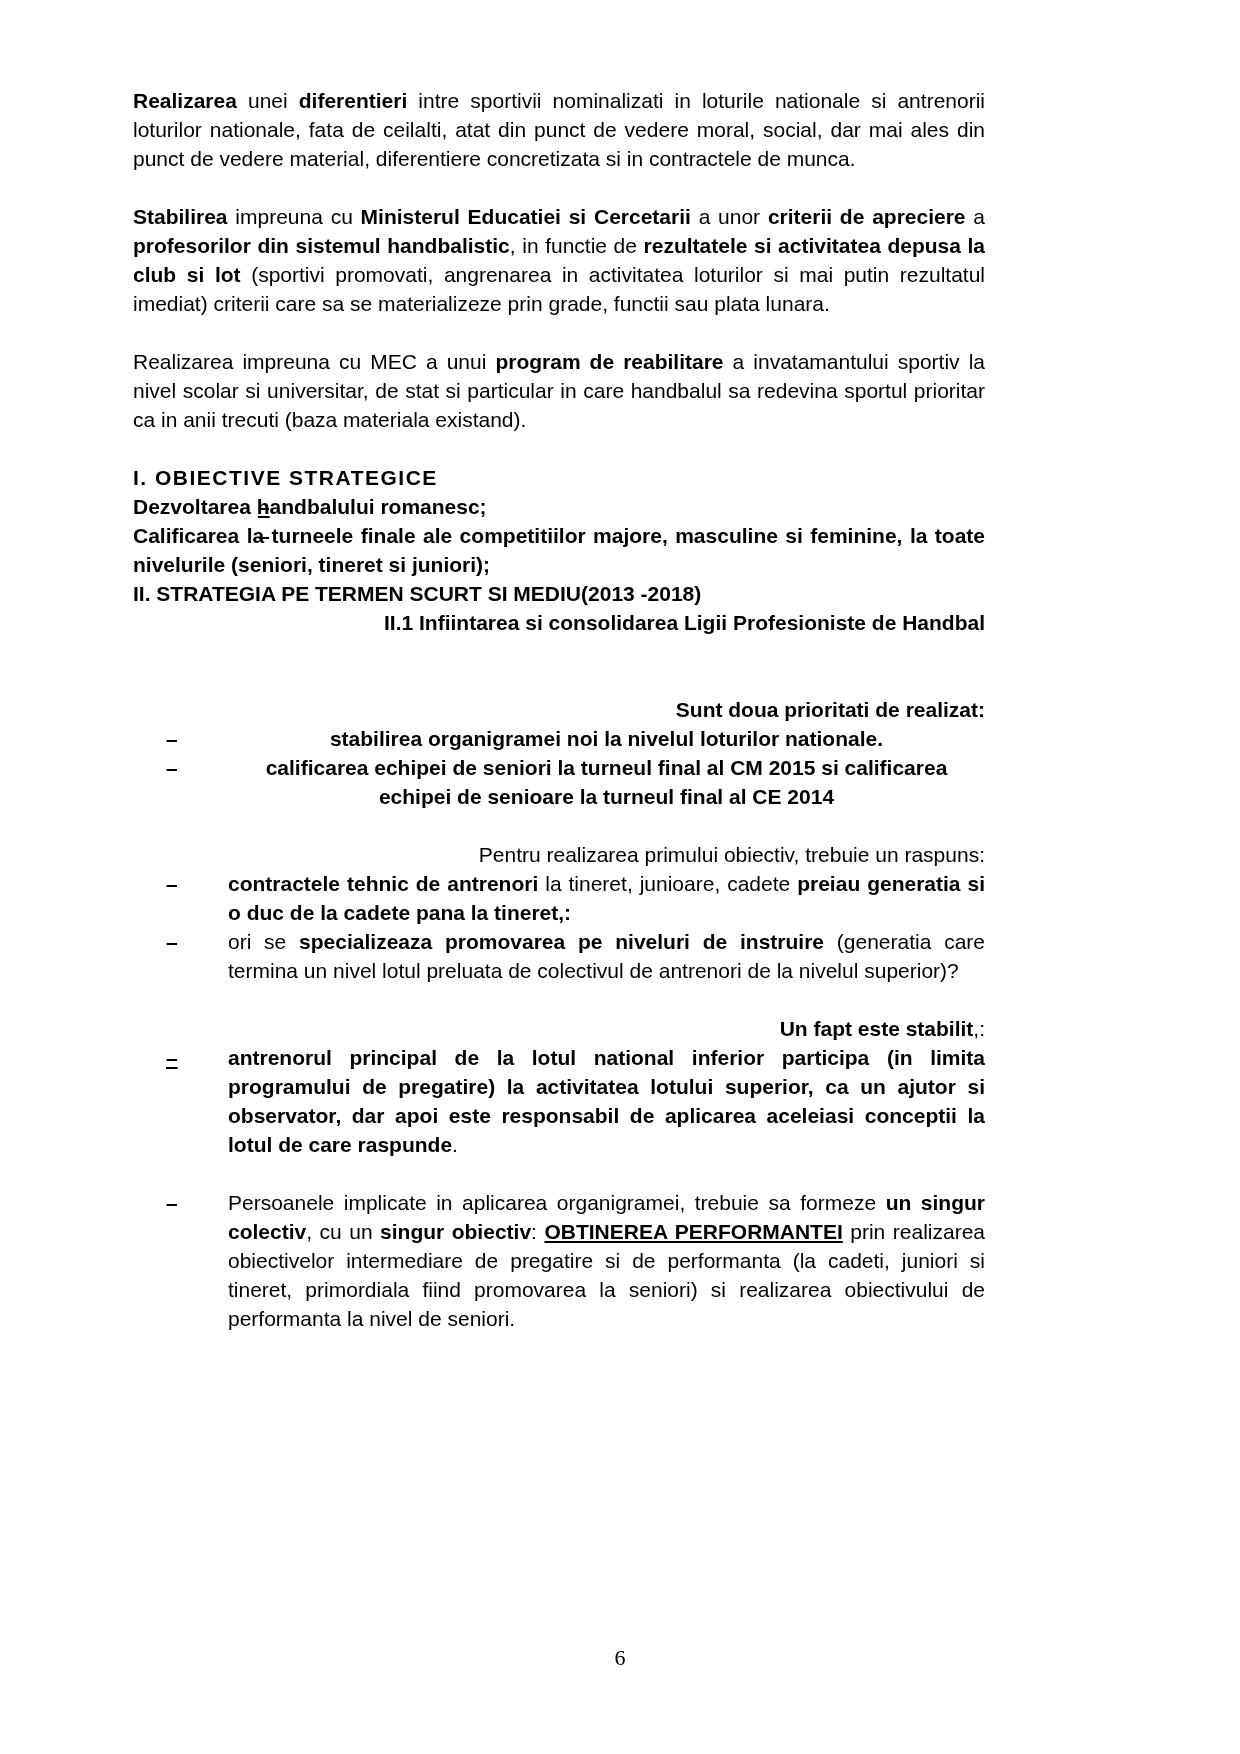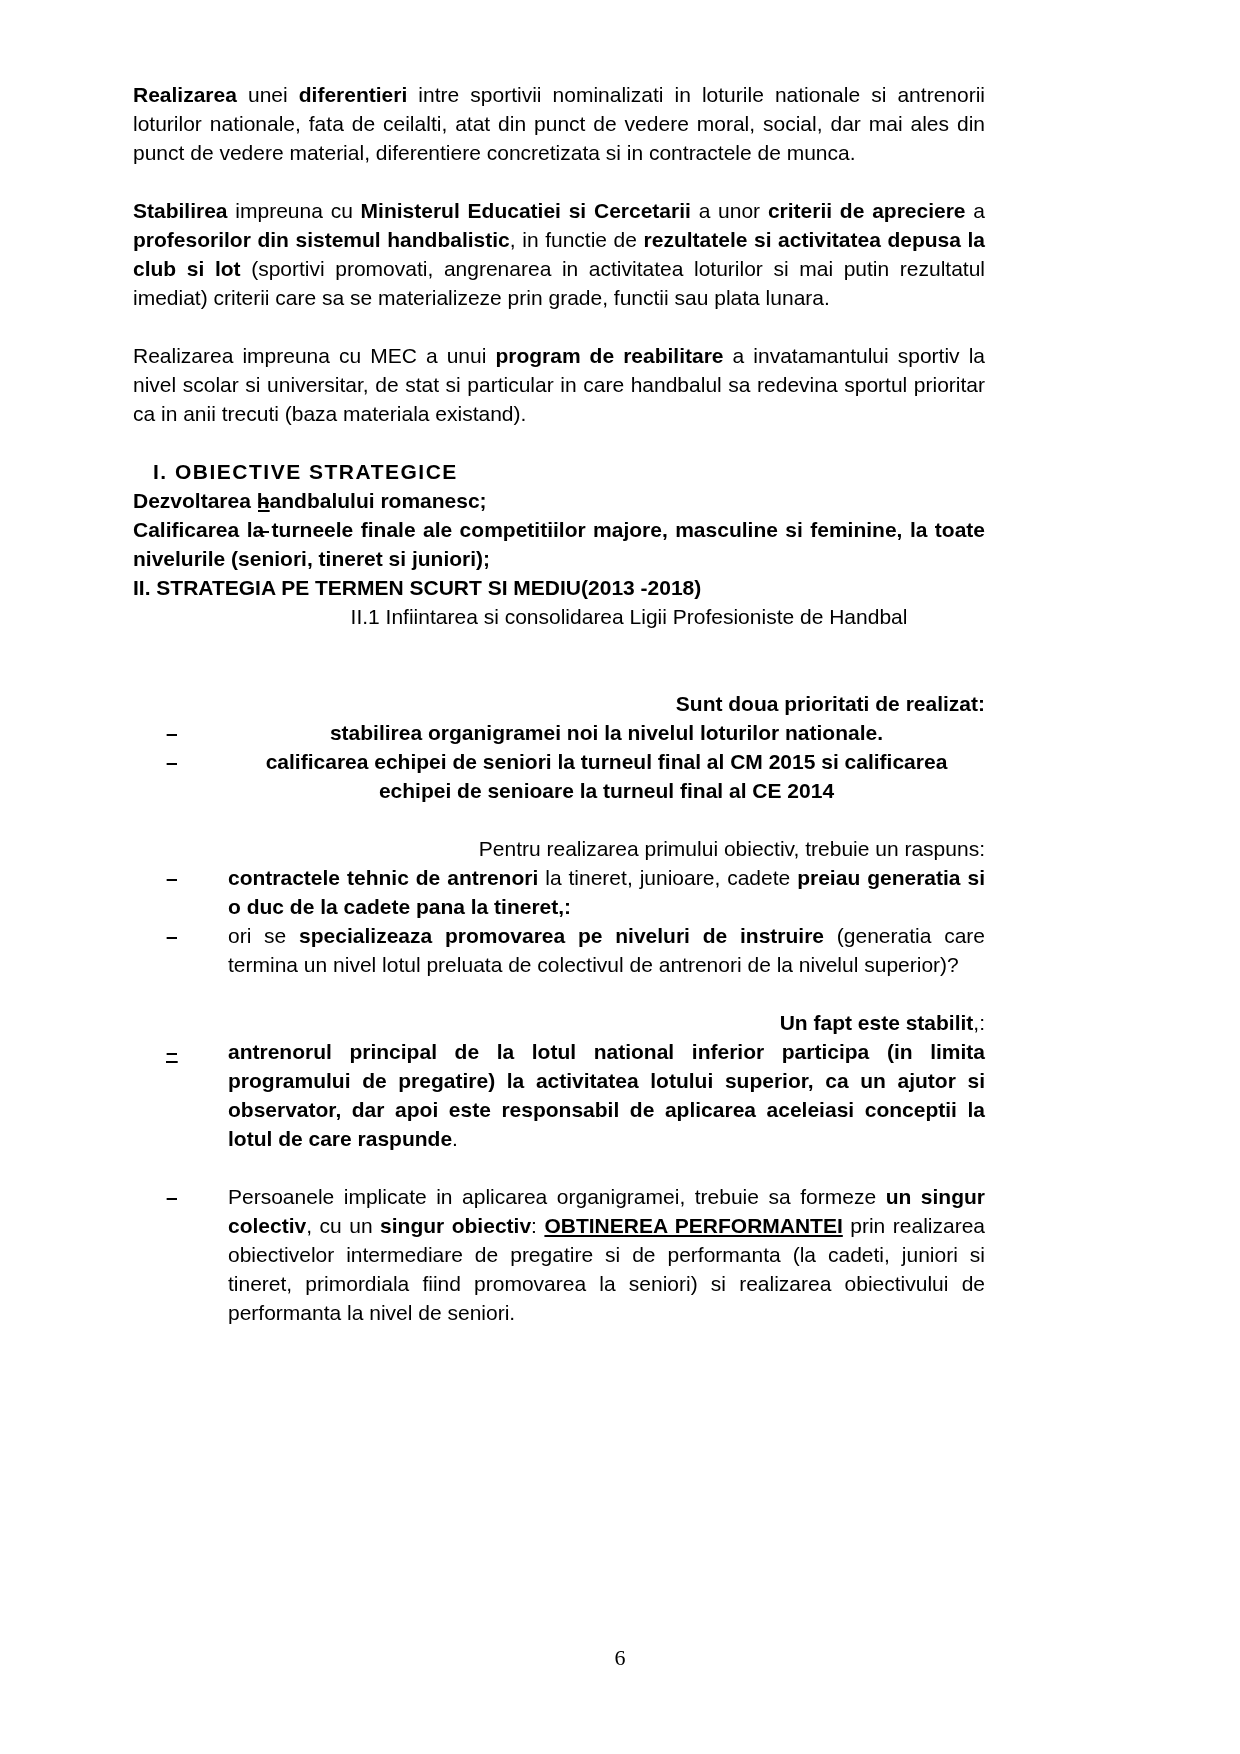--- a/index.html
+++ b/index.html
@@ -10,39 +10,39 @@
     height:1754px;
     margin:0 auto;
     background:#ffffff;
     color:#000000;
     font-family:"Liberation Sans","DejaVu Sans",sans-serif;
     overflow:hidden;
   }
   .content {
     position:absolute;
     left:133px;
-    top:80px;
+    top:86px;
     width:852px;
     font-size:21px;
     line-height:29px;
     text-align:justify;
   }
   .b, .bold { font-weight:bold; }
   .u { text-decoration:underline; }
   .para { margin-bottom:29px; }
   .h-center {
     font-weight:bold;
     text-align:center;
     margin-bottom:29px;
   }
   .h-left { font-weight:bold; text-align:left; }
-  .h-spaced { letter-spacing:1.5px;margin-left:20px; }
+  .h-spaced { letter-spacing:1.5px; }
   .h-ii1 {
-    font-weight:normal;
-    text-align:center;
+    font-weight:bold;
+    text-align:right;
     margin-left:140px;
     margin-bottom:58px;
   }
   .intro-line { text-align:right; }
   .list { }
   .list.gap-after { margin-bottom:29px; }
   .li { position:relative; }
   .li .marker {
     position:absolute;
     top:0;

